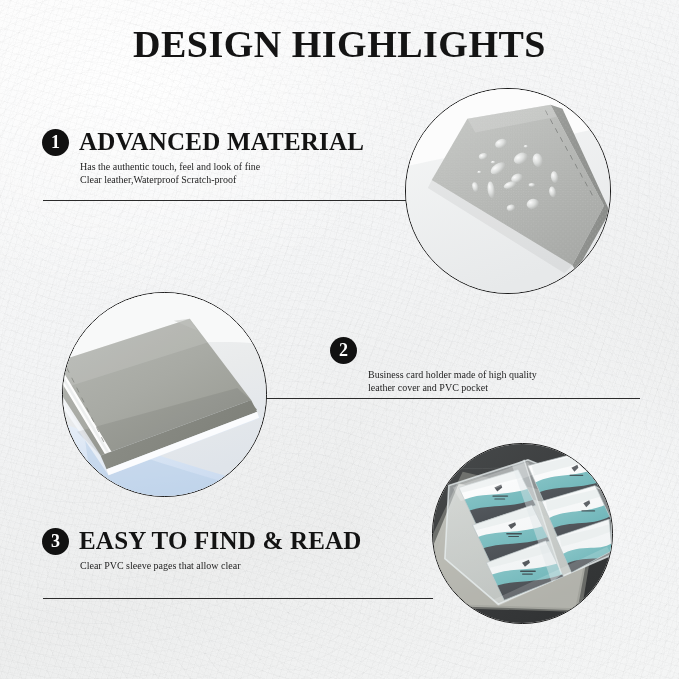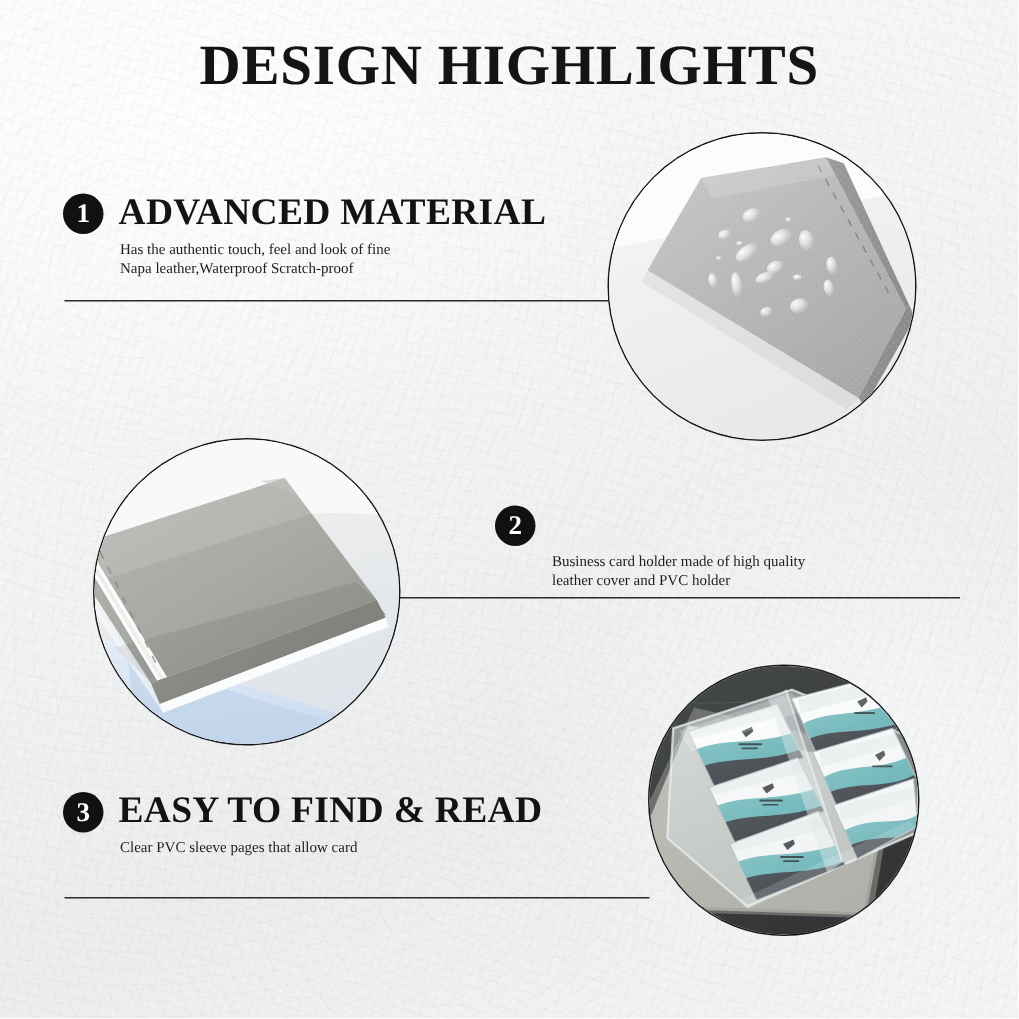--- a/index.html
+++ b/index.html
@@ -142,41 +142,41 @@
   <div class="rule" id="rule2"></div>
   <div class="rule" id="rule3"></div>
 
   <div class="block" id="block1">
     <div class="headrow">
       <div class="badge">1</div>
       <div class="head">ADVANCED MATERIAL</div>
     </div>
     <div class="body">
       <span class="l1">Has the authentic touch, feel and look of fine</span>
-      <span class="l2">Napa leather,Waterproof Scratch-proof</span>
+      <span class="l2">Clear leather,Waterproof Scratch-proof</span>
     </div>
   </div>
 
   <div class="block" id="block2">
     <div class="headrow">
       <div class="badge">2</div>
     </div>
     <div class="body">
       <span class="l1">Business card holder made of high quality</span>
-      <span class="l2">leather cover and PVC holder</span>
+      <span class="l2">leather cover and PVC pocket</span>
     </div>
   </div>
 
   <div class="block" id="block3">
     <div class="headrow">
       <div class="badge">3</div>
       <div class="head">EASY TO FIND &amp; READ</div>
     </div>
     <div class="body">
-      <span class="l1">Clear PVC sleeve pages that allow card</span>
+      <span class="l1">Clear PVC sleeve pages that allow clear</span>
     </div>
   </div>
 
   <div class="circle" id="circle1">
     <svg viewBox="0 0 206 206" preserveAspectRatio="xMidYMid slice">
       <defs>
         <linearGradient id="bgW" x1="0" y1="0" x2="0.4" y2="1">
           <stop offset="0" stop-color="#f7f8f8"></stop>
           <stop offset="1" stop-color="#e7e9ea"></stop>
         </linearGradient>

